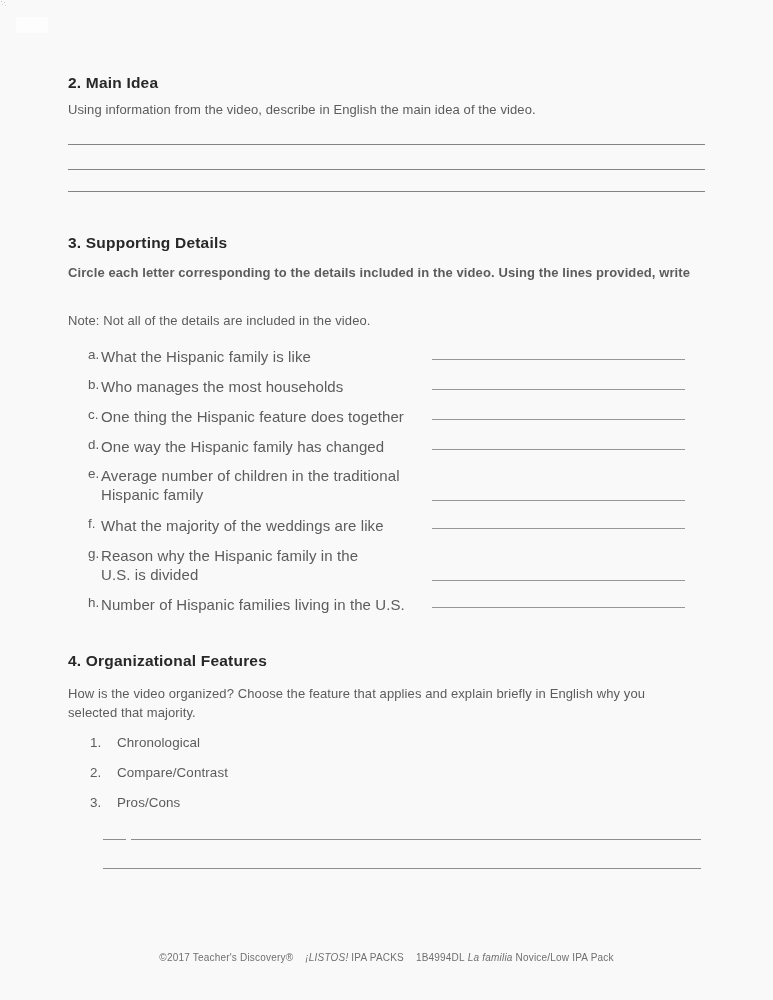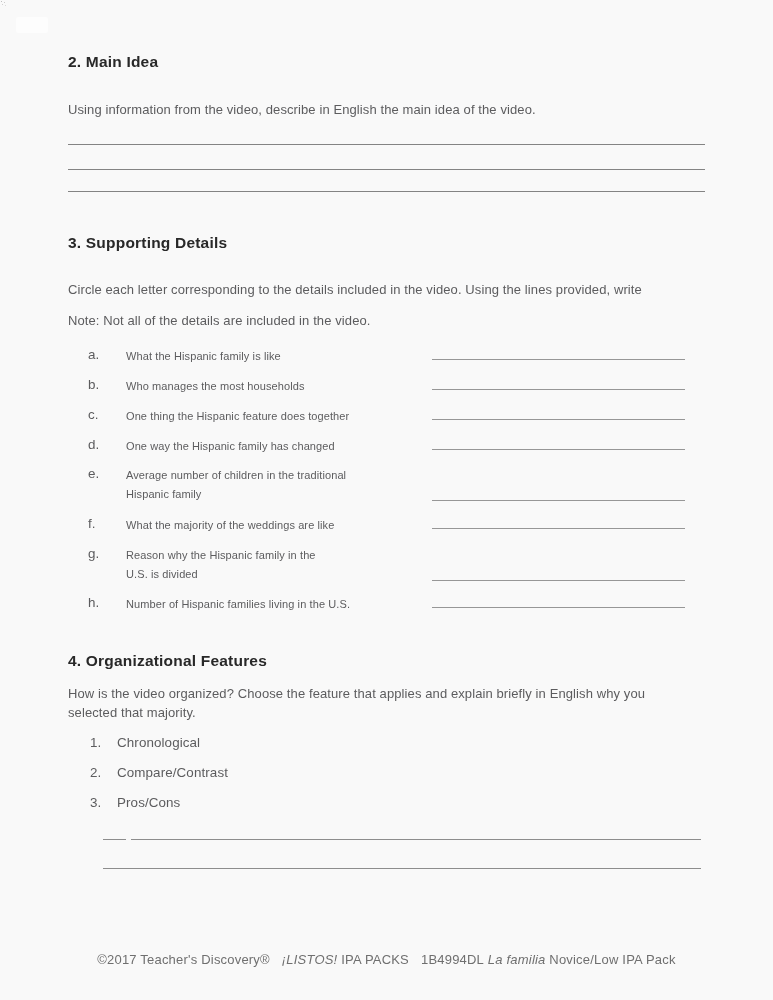--- a/index.html
+++ b/index.html
@@ -20,35 +20,35 @@
   .body-text {
     font-size:13px; line-height:19px; color:#5c5c5e; letter-spacing:0.1px;
   }
   .para-line { display:block; white-space:nowrap; }
   .writing-line {
     position:absolute; left:68px; width:637px; height:0;
     border-bottom:1.2px solid #848484;
   }
   .detail-item { position:absolute; left:88px; width:600px; }
   .detail-item .marker { position:absolute; left:0; top:0; font-size:13.4px; color:#5c5c5e; }
-  .detail-item .item-text { position:absolute; left:38px; top:0; width:305px; font-size:11px; line-height:19px; color:#5c5c5e; letter-spacing:0.1px; }
+  .detail-item .item-text { position:absolute; left:13px; top:0; width:305px; font-size:15px; line-height:19px; color:#5c5c5e; letter-spacing:0.1px; }
   .detail-item .item-line { display:block; white-space:nowrap; }
   .detail-item .blank {
     position:absolute; left:344px; width:253px; bottom:0; height:0;
     border-bottom:1.1px solid #979797;
   }
   .detail-item.single { height:13px; }
   .detail-item.double { height:35px; }
   .option-item { position:absolute; left:88px; width:400px; height:14px; }
   .option-item .marker { position:absolute; left:2px; top:0; font-size:13.4px; color:#5c5c5e; }
   .option-item .option-text { position:absolute; left:29px; top:0; font-size:13.4px; color:#5c5c5e; letter-spacing:0.1px; white-space:nowrap; }
   .answer-blank { position:absolute; height:0; border-bottom:1.2px solid #8d8d8d; }
   .footer {
     position:absolute; left:0; top:952px; width:773px;
-    text-align:center; font-size:13px; color:#6f6f6f; letter-spacing:0.2px;
+    text-align:center; font-size:10px; color:#6f6f6f; letter-spacing:0.2px;
   }
   .footer .grp { margin-left:12px; }
   .footer .grp:first-child { margin-left:0; }
   .italic { font-style:italic; }
   .watermark-remnant {
     position:absolute; left:16px; top:17px; width:32px; height:16px;
     background:#fdfdfd; border-radius:2px;
   }
   .corner-artifact {
     position:absolute; left:1px; top:1px; width:1px; height:1px;
@@ -57,31 +57,31 @@
   }
 </style>
 </head>
 <body>
 
 <div class="page">
 
   <div class="corner-artifact"></div>
   <div class="watermark-remnant"></div>
 
-  <div class="abs section-title" style="left:68px; top:53px;">2. Main Idea</div>
+  <div class="abs section-title" style="left:68px; top:74px;">2. Main Idea</div>
 
   <div class="abs body-text" style="left:68px; top:100px; white-space:nowrap;">Using information from the video, describe in English the main idea of the video.</div>
 
   <div class="writing-line" style="top:144px;"></div>
   <div class="writing-line" style="top:169px;"></div>
   <div class="writing-line" style="top:191px;"></div>
 
   <div class="abs section-title" style="left:68px; top:234px;">3. Supporting Details</div>
 
-  <div class="abs body-text" style="left:68px; top:280px;">
+  <div class="abs body-text" style="left:68px; top:263px;font-weight:bold;">
     <span class="para-line">Circle each letter corresponding to the details included in the video. Using the lines provided, write</span>
   </div>
 
   <div class="abs body-text" style="left:68px; top:311px; white-space:nowrap;">Note: Not all of the details are included in the video.</div>
 
   <div class="detail-item single" style="top:347px;">
     <span class="marker">a.</span>
     <span class="item-text">
         <span class="item-line">What the Hispanic family is like</span>
       </span>

